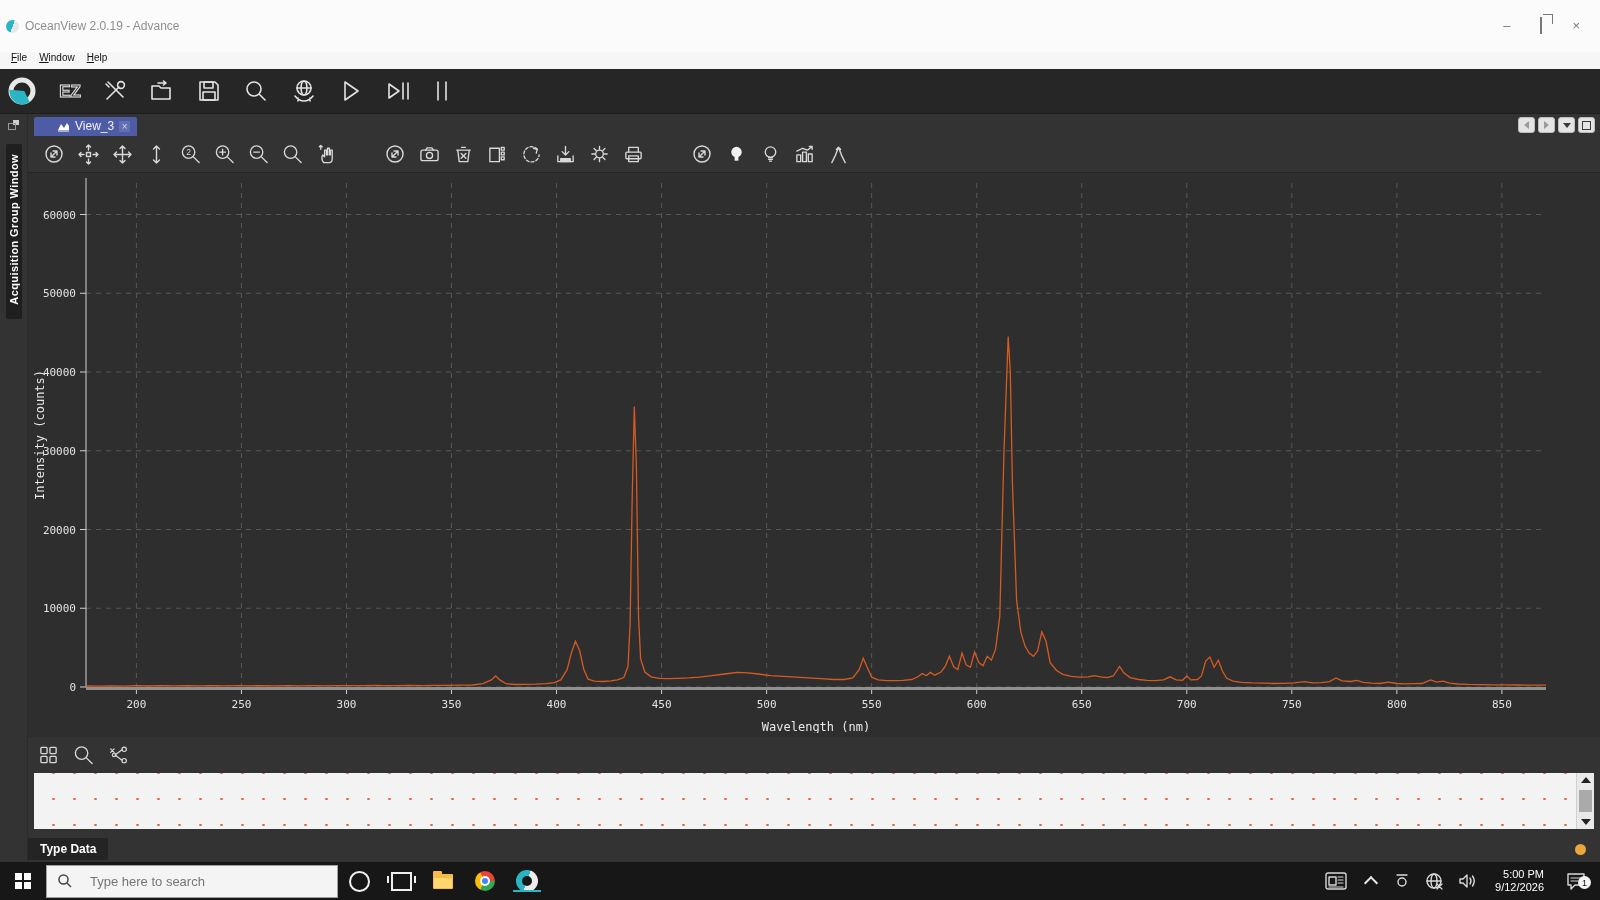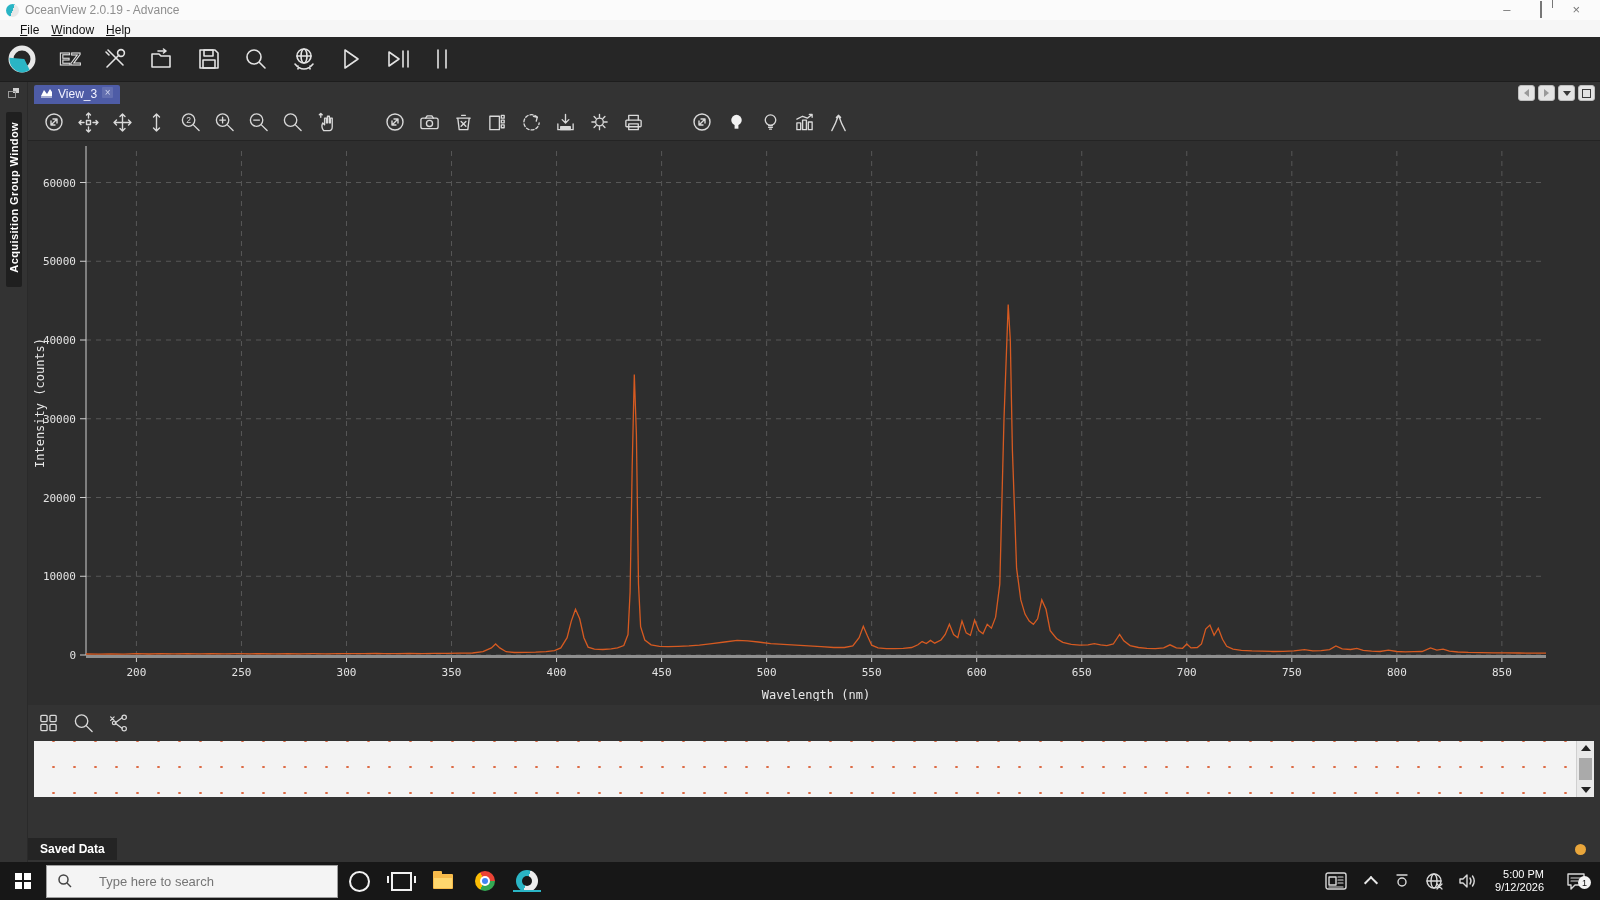--- a/index.html
+++ b/index.html
@@ -1,47 +1,47 @@
 <!DOCTYPE html>
 <html><head>
 <meta charset="utf-8">
 <style>
   html,body{margin:0;padding:0;background:#000;}
   .screen{width:1600px;height:900px;position:relative;overflow:hidden;
           font-family:"Liberation Sans",sans-serif;background:#333;display:flex;flex-direction:column;}
   
-  .titlebar{height:20px;background:#fbfbfb;display:flex;align-items:center;padding:0 6px;flex:0 0 auto;}
+  .titlebar{height:20px;background:#fbfbfb;display:flex;align-items:center;padding:16px 6px;flex:0 0 auto;}
   .titlebar .logo{width:13px;height:13px;border-radius:50%;margin-right:6px;
      background:conic-gradient(from 200deg,#2ab5c5 0 180deg,#e8e8e8 0 360deg);
      box-shadow:inset 0 0 0 3px rgba(251,251,251,0.0), inset 0 0 0 4px #fbfbfb00;}
   .titlebar .title{font-size:12px;color:#8f8f8f;}
   .winctrls{margin-left:auto;display:flex;align-items:center;gap:30px;padding-right:14px;color:#777;font-size:13px;}
   .winctrls .ctrl{cursor:default;line-height:14px;}
   .restore-box{width:9px;height:9px;border:1px solid #777;position:relative;}
   .restore-box:before{content:"";position:absolute;left:2px;top:-4px;width:9px;height:9px;border:1px solid #777;border-bottom:none;border-left:none;}
   
-  .menubar{height:17px;background:#f6f6f6;display:flex;align-items:flex-end;padding-left:14px;font-size:12px;color:#111;flex:0 0 auto;}
+  .menubar{height:17px;background:#f6f6f6;display:flex;align-items:flex-start;padding-left:5px;font-size:10px;color:#111;flex:0 0 auto;}
   .menu-item{padding:0 6px;}
   
   .toolbar{height:44px;background:#262626;display:flex;align-items:center;gap:13px;padding-left:8px;flex:0 0 auto;border-bottom:1px solid #1d1d1d;}
   .tb-icon{width:34px;height:32px;display:flex;align-items:center;justify-content:flex-start;}
   svg.ic{stroke:#e3e3e3;fill:none;stroke-width:1.6;stroke-linecap:round;stroke-linejoin:round;}
   
   .workspace{flex:1 1 auto;display:flex;min-height:0;}
   .leftstrip{width:27px;background:#333;border-right:1px solid #2a2a2a;display:flex;flex-direction:column;align-items:center;flex:0 0 auto;}
   .dock-ic{margin-top:6px;width:11px;height:10px;position:relative;}
   .dock-ic:before{content:"";position:absolute;right:0;top:0;width:6px;height:5px;background:#cfcfcf;}
   .dock-ic:after{content:"";position:absolute;left:0;bottom:0;width:6px;height:5px;border:1px solid #9a9a9a;}
   .vtab{margin-top:14px;background:#1f1f1f;padding:10px 2px;border-radius:2px;}
   .vtab span{writing-mode:vertical-rl;transform:rotate(180deg);color:#fff;font-weight:bold;font-size:11px;letter-spacing:.4px;}
   .panels{flex:1 1 auto;display:flex;flex-direction:column;min-width:0;}
   
   .tabrow{height:22px;display:flex;align-items:flex-end;background:#333;flex:0 0 auto;position:relative;}
-  .tab{background:#4e5ca6;color:#f2f2ff;font-size:12px;display:flex;gap:5px;
-       padding:2px 7px 3px 6px;margin-left:6px;border-radius:2px 2px 0 0;}
+  .tab{background:#4e5ca6;color:#f2f2ff;font-size:12px;display:flex;align-items:center;gap:5px;
+       padding:2px 7px 3px 23px;margin-left:6px;border-radius:2px 2px 0 0;}
   .tab .tab-close{font-size:10px;color:#cfd4ee;background:rgba(255,255,255,.12);width:11px;height:11px;line-height:11px;text-align:center;border-radius:1px;}
   .tabctrls{margin-left:auto;display:flex;gap:3px;margin-right:5px;margin-bottom:3px;}
   .tcbtn{width:15px;height:14px;background:#e4e4e4;border:1px solid #bdbdbd;border-radius:3px;display:flex;align-items:center;justify-content:center;}
   .tri-l{width:0;height:0;border-style:solid;border-width:4px 5px 4px 0;border-color:transparent #9a9a9a transparent transparent;}
   .tri-r{width:0;height:0;border-style:solid;border-width:4px 0 4px 5px;border-color:transparent transparent transparent #9a9a9a;}
   .tri-d{width:0;height:0;border-style:solid;border-width:5px 4px 0 4px;border-color:#3a3a3a transparent transparent transparent;}
   .sq{width:7px;height:7px;border:1.5px solid #3a3a3a;}
   
   .view-panel{display:flex;flex-direction:column;flex:0 0 auto;}
   .chart-toolbar{height:36px;background:#333;display:flex;align-items:center;gap:13px;padding-left:16px;flex:0 0 auto;}
@@ -70,21 +70,21 @@
   
   .statusrow{height:26px;display:flex;align-items:center;justify-content:space-between;padding:0 8px 0 0;margin-top:auto;}
   .status-label{background:#242424;color:#fff;font-weight:bold;font-size:12px;padding:4px 12px;}
   .status-dot{width:11px;height:11px;border-radius:50%;background:#e9a63b;margin-right:6px;}
   
   .taskbar{height:38px;background:#171717;display:flex;align-items:stretch;flex:0 0 auto;}
   .tk-left{display:flex;align-items:center;}
   .startbtn{width:46px;display:flex;align-items:center;justify-content:center;}
   .winlogo{display:grid;grid-template-columns:7px 7px;grid-template-rows:7px 7px;gap:1.5px;}
   .winlogo div{background:#fff;}
-  .searchbox{width:270px;height:31px;background:#f4f4f4;border:1px solid #9f9f9f;display:flex;align-items:center;gap:24px;padding:0 10px;}
+  .searchbox{width:270px;height:31px;background:#f4f4f4;border:1px solid #9f9f9f;display:flex;align-items:center;gap:15px;padding:0 10px;}
   .searchbox input{border:none;background:transparent;outline:none;font-size:13px;color:#333;font-family:"Liberation Sans",sans-serif;width:200px;}
   .tk-icon{width:42px;display:flex;align-items:center;justify-content:center;position:relative;}
   .cortana{width:17px;height:17px;border:2px solid #f2f2f2;border-radius:50%;}
   .folder{position:relative;width:20px;height:15px;background:#f8bb4a;border-radius:1px;}
   .folder:before{content:"";position:absolute;top:-3px;left:0;width:9px;height:4px;background:#f8bb4a;border-radius:1px 1px 0 0;}
   .folder:after{content:"";position:absolute;left:1px;top:4px;width:18px;height:10px;background:#ffd76e;}
   .chrome{width:20px;height:20px;border-radius:50%;position:relative;
      background:conic-gradient(from -30deg,#ea4335 0 120deg,#34a853 0 240deg,#fbbc05 0 360deg);}
   .chrome:before{content:"";position:absolute;left:5px;top:5px;width:10px;height:10px;border-radius:50%;background:#fff;}
   .chrome:after{content:"";position:absolute;left:7px;top:7px;width:6px;height:6px;border-radius:50%;background:#4285f4;}
@@ -466,21 +466,21 @@
         <div class="schem-canvas">
           <div class="vscroll">
             <div class="vs-arrow vs-up"></div>
             <div class="vs-thumb"></div>
             <div class="vs-arrow vs-down"></div>
           </div>
         </div>
       </div>
 
       <div class="statusrow">
-        <span class="status-label">Saved Data</span>
+        <span class="status-label">Type Data</span>
         <span class="status-dot"></span>
       </div>
     </div>
   </div>
 
   <div class="taskbar">
     <div class="tk-left">
       <div class="startbtn">
         <div class="winlogo">
             <div></div>

